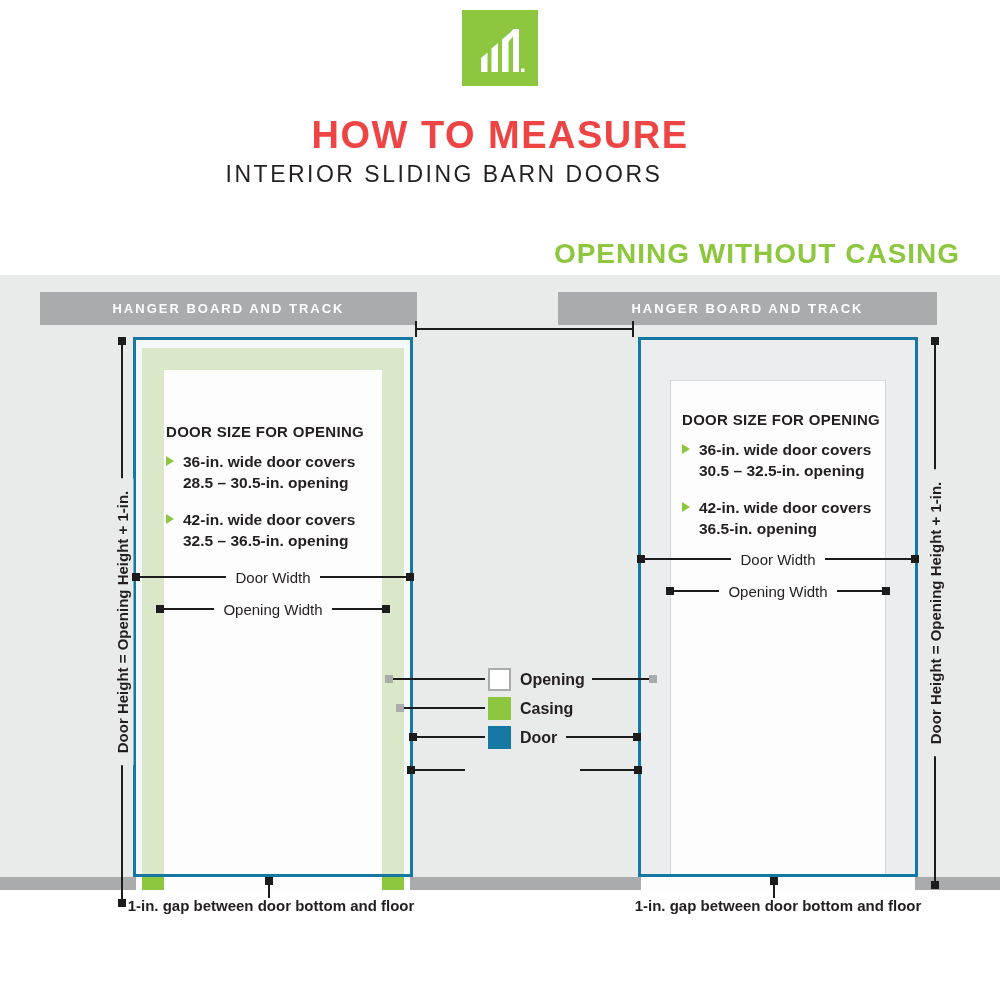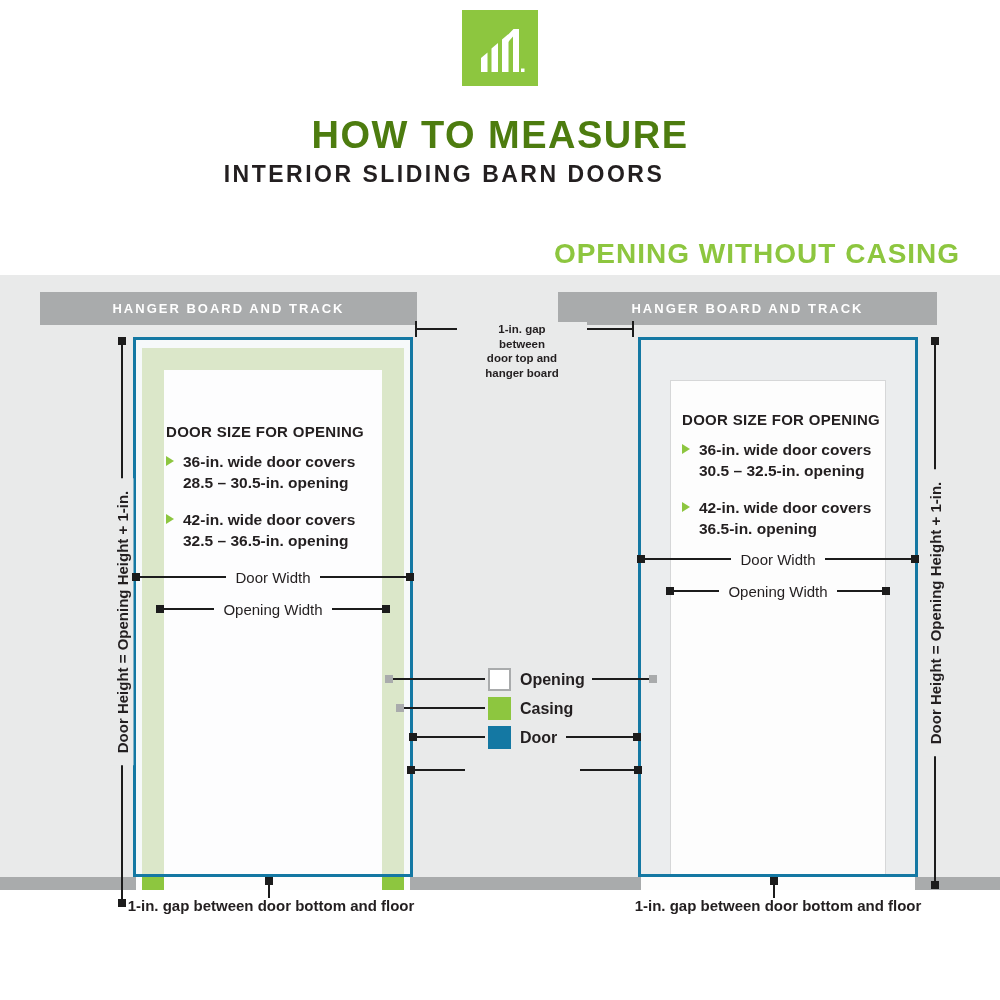--- a/index.html
+++ b/index.html
@@ -2,23 +2,23 @@
 <html><head>
 <meta charset="utf-8">
 <style>
   html,body{margin:0;padding:0;background:#fff;}
   #page{position:relative;width:1000px;height:1000px;background:#fff;overflow:hidden;
         font-family:"Liberation Sans",sans-serif;color:#231f20;}
 
   
   .logo{position:absolute;left:462px;top:10px;width:76px;height:76px;}
   .title{position:absolute;left:0;top:114px;width:1000px;text-align:center;
-         font-size:38px;font-weight:bold;letter-spacing:1.5px;color:#4d7c0f;}
+         font-size:38px;font-weight:bold;letter-spacing:1.5px;color:#ef4444;}
   .subtitle{position:absolute;left:0;top:161px;width:888px;text-align:center;
-            font-size:23px;font-weight:bold;letter-spacing:2.5px;color:#231f20;}
+            font-size:23px;font-weight:normal;letter-spacing:2.5px;color:#231f20;}
   .colhead{position:absolute;top:238px;text-align:center;font-size:28px;font-weight:bold;
            letter-spacing:1px;color:#8dc63f;white-space:nowrap;}
 
   
   .wall{position:absolute;left:0;top:275px;width:1000px;height:615px;background:#e9eaea;}
   .floor{position:absolute;left:0;top:877px;width:1000px;height:13px;background:#a9abac;}
   .hanger{position:absolute;top:292px;height:33px;background:#a9abac;color:#fff;
           font-size:13px;font-weight:bold;letter-spacing:2px;text-align:center;line-height:33px;}
 
   
@@ -177,26 +177,20 @@
     <span class="sq"></span>
       <span class="ln"></span>
     <span class="lbl">Opening Width</span>
     <span class="ln"></span>
       <span class="sq"></span>
   </div>
 
   <div class="leader" style="left:417px;top:328px;width:216px;"></div>
   <div class="tick" style="left:415px;top:321px;"></div>
   <div class="tick" style="left:632px;top:321px;"></div>
-  <div class="smallnote" style="left:457px;top:322px;width:130px;">
-    <span>1-in. gap</span>
-    <span>between</span>
-    <span>door top and</span>
-    <span>hanger board</span>
-  </div>
 
   <div class="lg-swatch" style="top: 668px; border: 2px solid rgb(169, 171, 172); background: rgb(255, 255, 255);"></div>
   <div class="lg-label" style="top:668px;">Opening</div>
   <div class="lg-swatch" style="top: 697px; background: rgb(141, 198, 63);"></div>
   <div class="lg-label" style="top:697px;">Casing</div>
   <div class="lg-swatch" style="top: 726px; background: rgb(20, 120, 163);"></div>
   <div class="lg-label" style="top:726px;">Door</div>
 
   <div class="leader" style="left:392px;top:678px;width:93px;"></div>
   <div class="esq gray" style="left:385px;top:675px;"></div>

